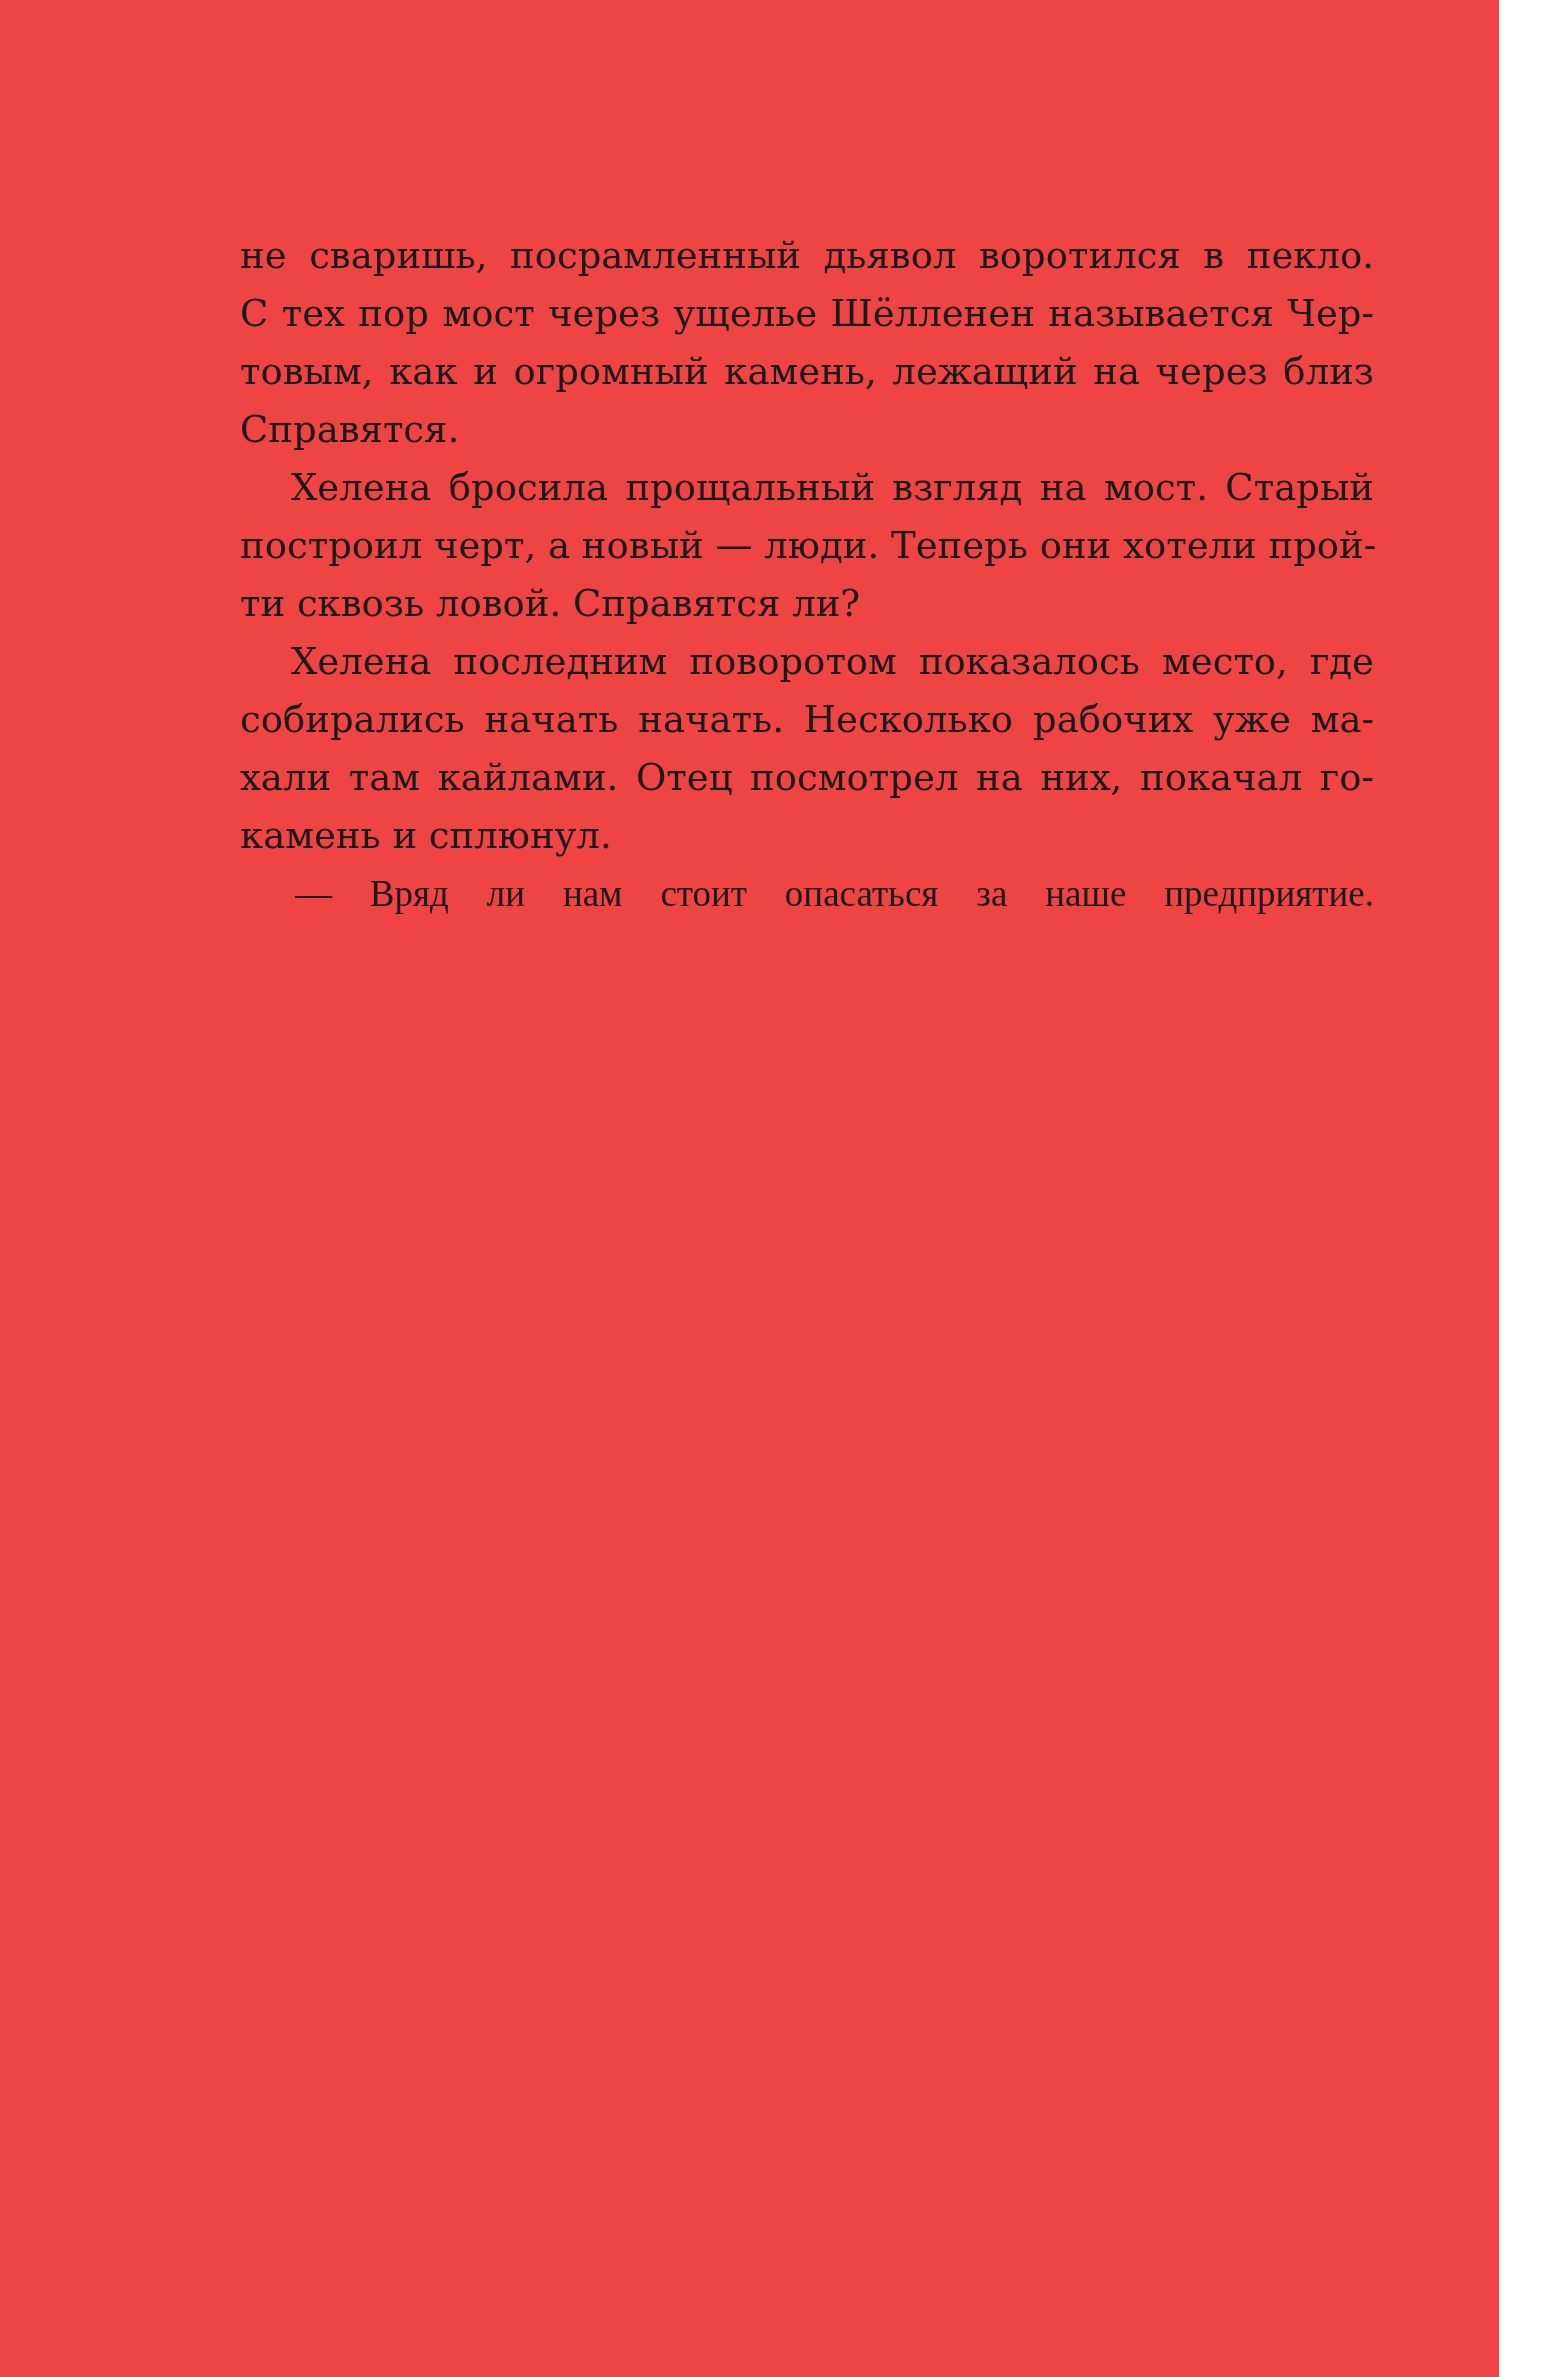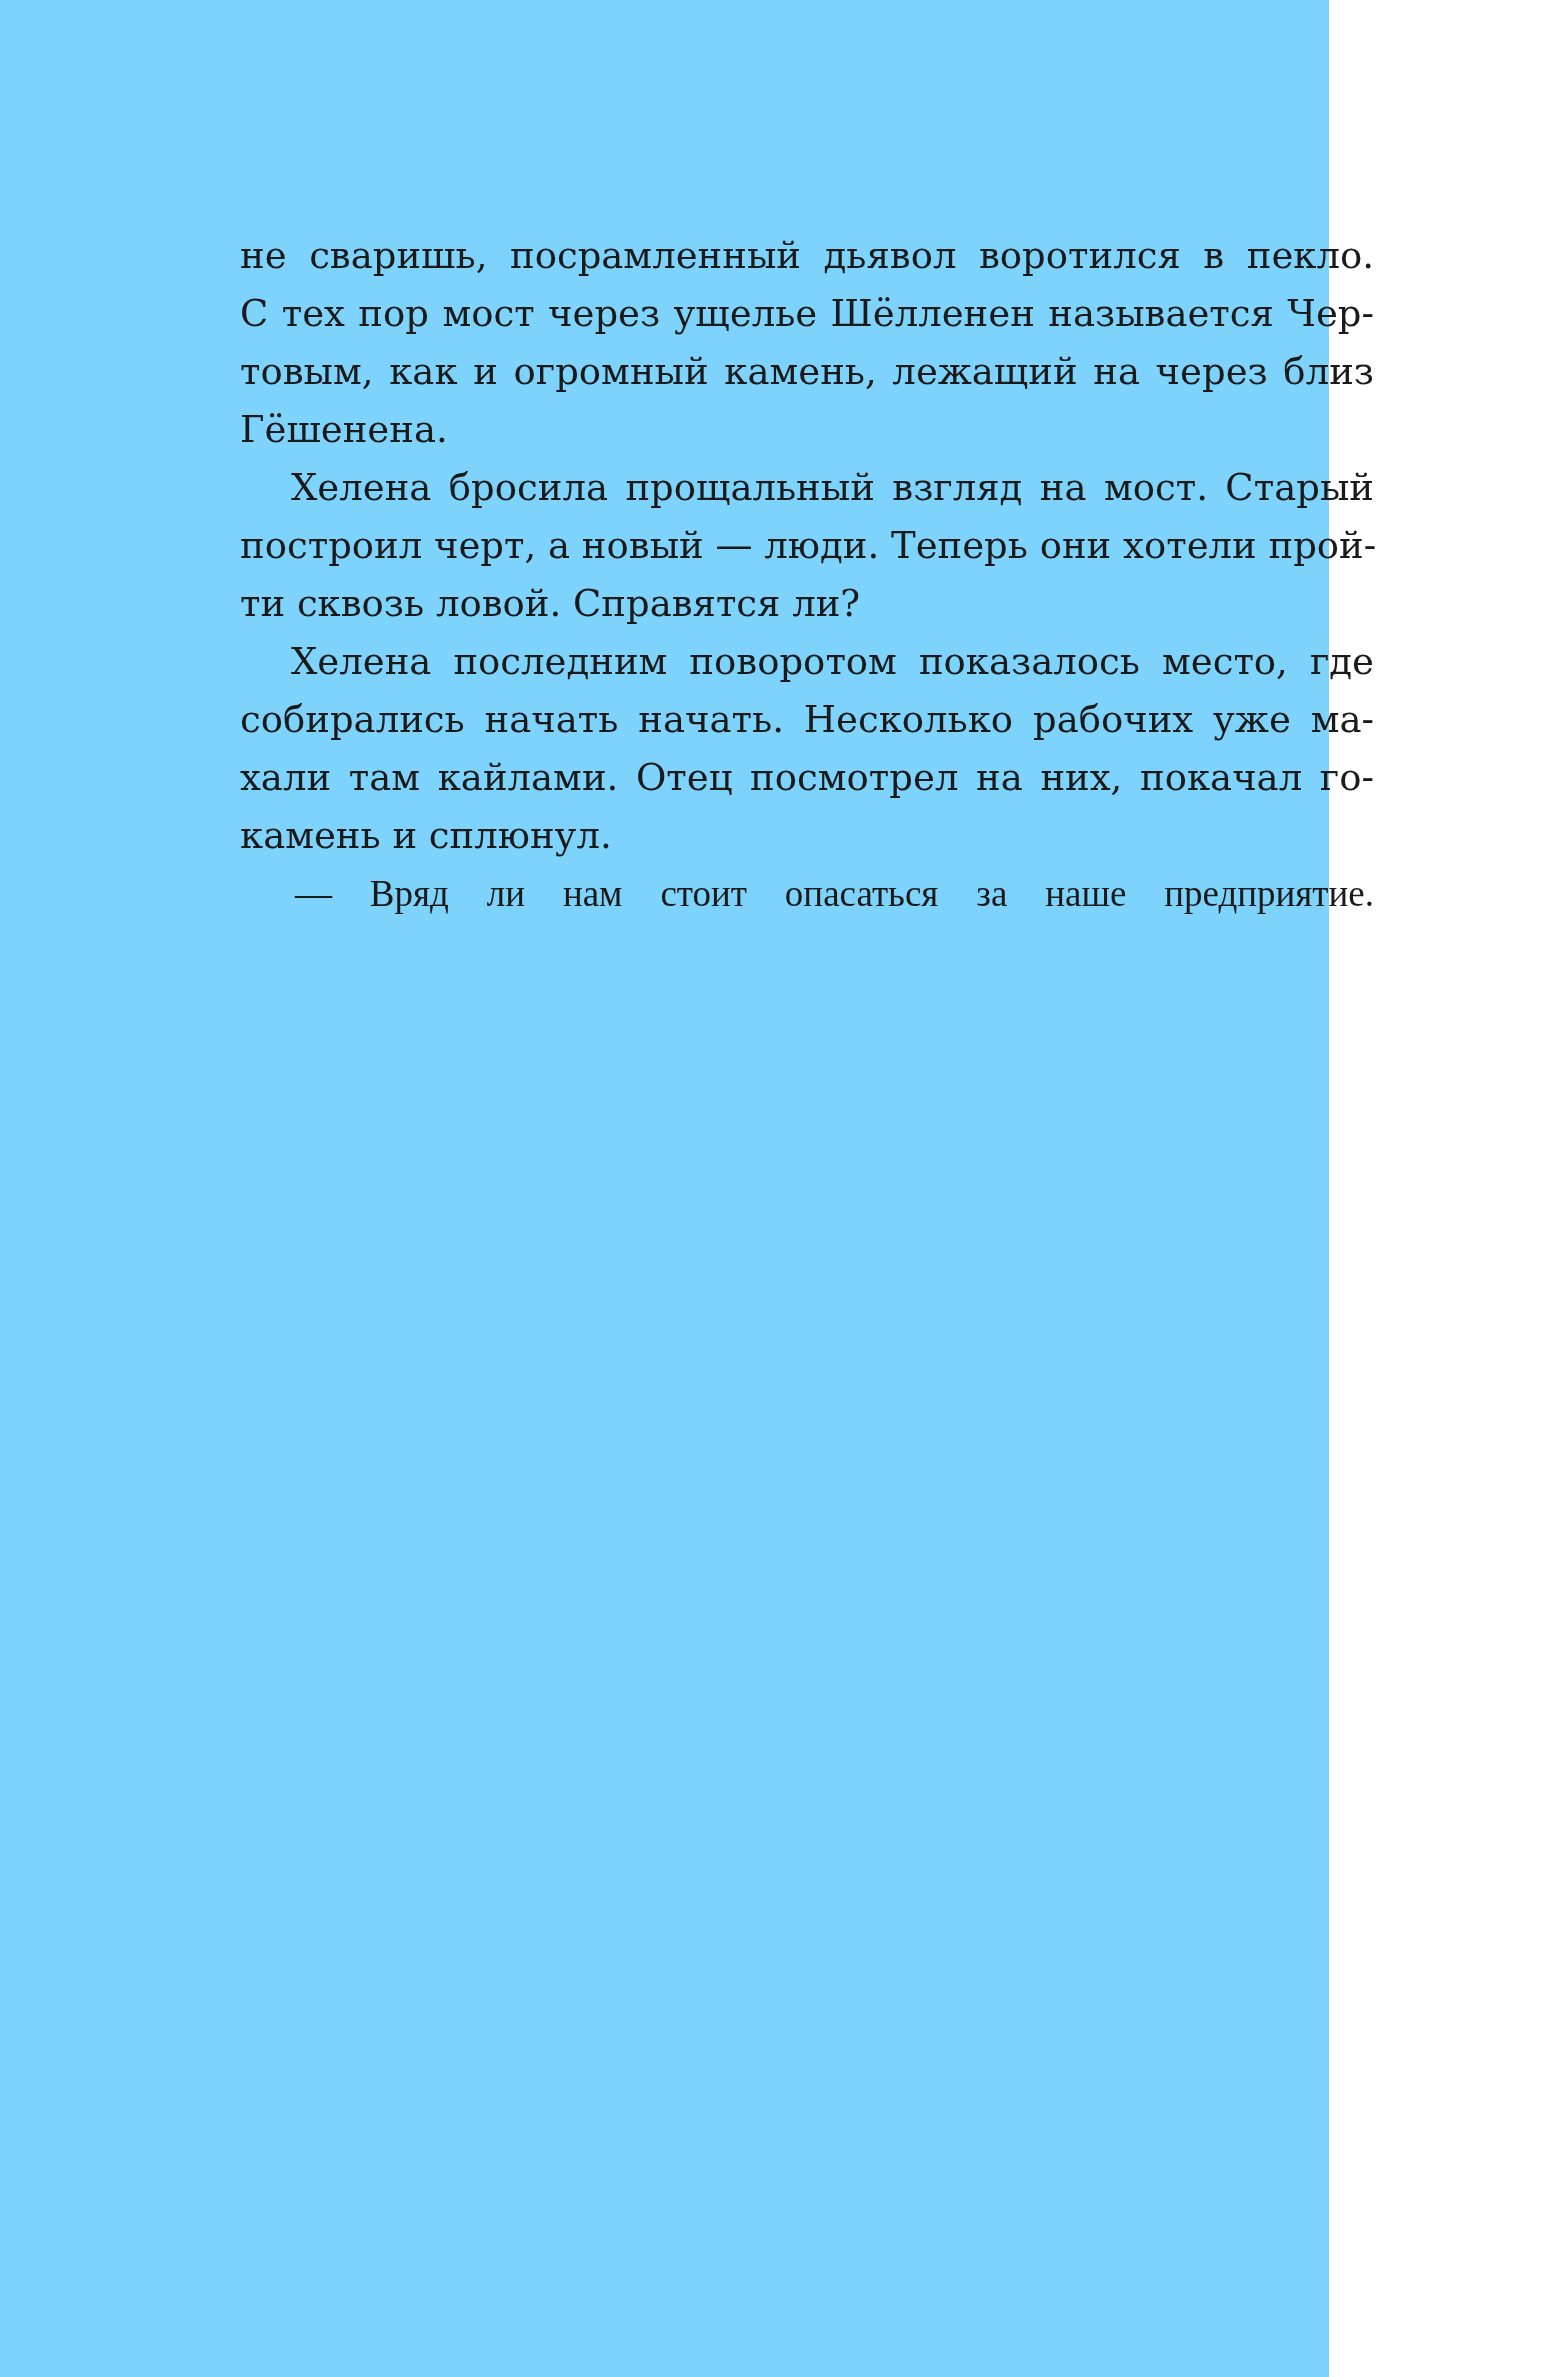--- a/index.html
+++ b/index.html
@@ -9,23 +9,23 @@
     }
     body {
       width: 1567px;
       height: 2377px;
       position: relative;
       overflow: hidden;
     }
     .page {
       position: absolute;
       left: 0; top: 0;
-      width: 1329px;
+      width: 1499px;
       height: 2377px;
-      background: #7dd3fc;
+      background: #ef4444;
     }
     .text-block {
       position: absolute;
       left: 240px;
       top: 227px;
       width: 1134px;
       font-family: "DejaVu Serif", "Liberation Serif", serif;
       font-size: 37px;
       line-height: 58px;
       color: #1a1a1a;
@@ -51,21 +51,21 @@
 </head>
 <body>
 
 <div class="page">
   <div class="text-block">
 
     <div class="paragraph">
       <span class="line">не сваришь, посрамленный дьявол воротился в пекло.</span>
       <span class="line">С тех пор мост через ущелье Шёлленен называется Чер-</span>
       <span class="line">товым, как и огромный камень, лежащий на через близ</span>
-      <span class="line last">Гёшенена.</span>
+      <span class="line last">Справятся.</span>
     </div>
 
     <div class="paragraph">
       <span class="line indent">Хелена бросила прощальный взгляд на мост. Старый</span>
       <span class="line">построил черт, а новый — люди. Теперь они хотели прой-</span>
       <span class="line last">ти сквозь ловой. Справятся ли?</span>
     </div>
 
     <div class="paragraph">
       <span class="line indent">Хелена последним поворотом показалось место, где</span>

